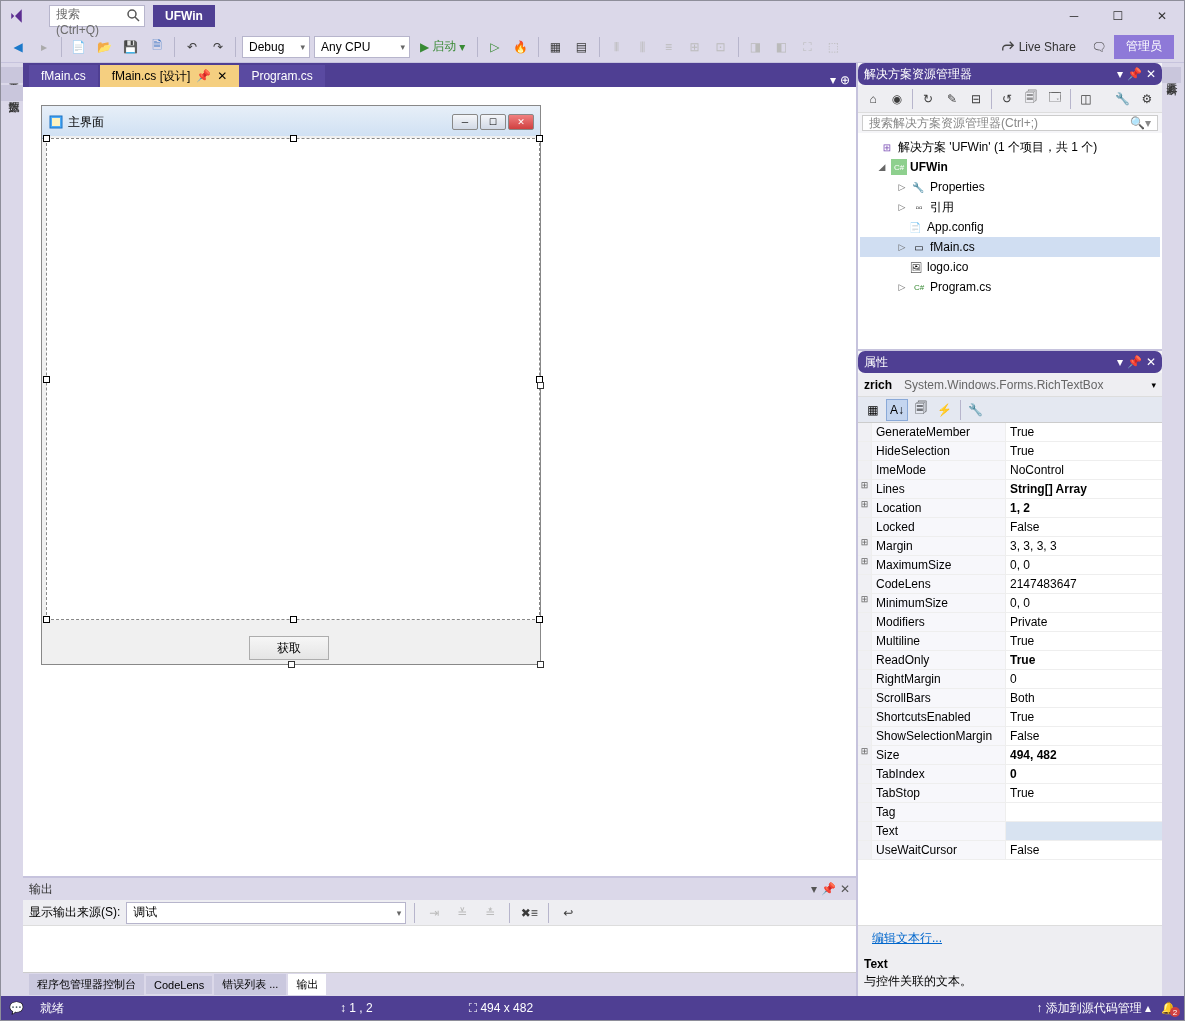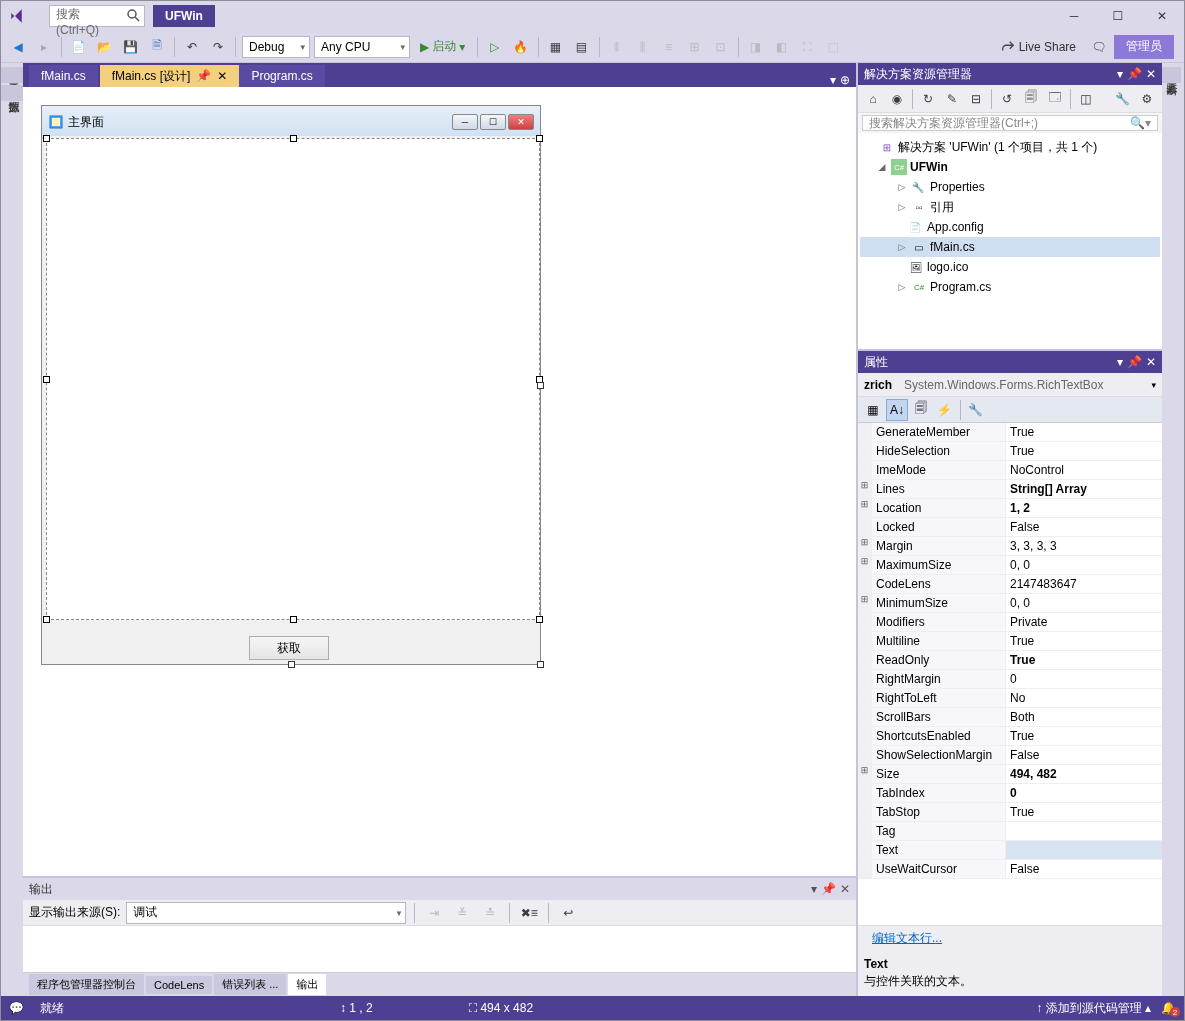--- a/index.html
+++ b/index.html
@@ -58,21 +58,21 @@
 .output-toolbar { height: 26px; background: #eeeef2; display: flex; align-items: center; padding: 0 6px; gap: 6px; border-bottom: 1px solid #ddd;}
 .output-body { flex: 1; background: #fff; }
 
 .bottom-tabs { height: 24px; background: #dbd8e9; display: flex; align-items: center; padding: 0 6px; gap: 2px; border-top: 1px solid #ccc;}
 .b-tab { padding: 3px 8px; background: #cac8de; font-size: 11px; }
 .b-tab.active { background: #fff; }
 
 
 .right-panels { width: 306px; display: flex; flex-direction: column; background: #f5f5f8; border-left: 2px solid #c6c3dd;}
 .sol-explorer { flex: 0 0 286px; display: flex; flex-direction: column;}
-.sol-hdr { height: 22px; background: #4f3f93; color: #fff; display:flex; align-items:center; padding: 0 6px;}
+.sol-hdr { height: 22px; background: #4f3f93; color: #fff; display:flex; align-items:center; padding: 0 6px; border-radius: 7px;}
 .sol-toolbar { height: 28px; background: #eeeef2; display: flex; align-items: center; padding: 0 4px; gap: 2px; border-bottom: 1px solid #ddd;}
 .sol-search { height: 16px; border: 1px solid #ccc; margin: 2px 4px; padding: 0 6px; display: flex; align-items: center; color:#888; background:#fff;}
 .tree { flex:1; background: #fff; padding: 4px 2px; overflow: auto;}
 .tree-node { display: flex; align-items: center; height: 20px; padding-left: 4px; gap: 3px;}
 .tree-node.sel { background: #d0def2; }
 .exp { width: 12px; font-size: 9px; color: #666; text-align: center;}
 .node-icon { width: 16px; height: 16px; display:inline-flex; align-items:center; justify-content:center; font-size:10px;}
 
 .properties { flex: 1; display: flex; flex-direction: column; border-top: 2px solid #c6c3dd;}
 .prop-obj { height: 24px; background: #eeeef2; display: flex; align-items: center; padding: 0 6px; border-bottom: 1px solid #ddd; gap: 12px;}
@@ -423,25 +423,20 @@
             <div class="prop-name">ReadOnly</div>
             <div class="prop-val">True</div>
           </div>
           <div class="prop-row">
             <div class="prop-exp"></div>
             <div class="prop-name">RightMargin</div>
             <div class="prop-val">0</div>
           </div>
           <div class="prop-row">
             <div class="prop-exp"></div>
-            <div class="prop-name">RightToLeft</div>
-            <div class="prop-val">No</div>
-          </div>
-          <div class="prop-row">
-            <div class="prop-exp"></div>
             <div class="prop-name">ScrollBars</div>
             <div class="prop-val">Both</div>
           </div>
           <div class="prop-row">
             <div class="prop-exp"></div>
             <div class="prop-name">ShortcutsEnabled</div>
             <div class="prop-val">True</div>
           </div>
           <div class="prop-row">
             <div class="prop-exp"></div>

